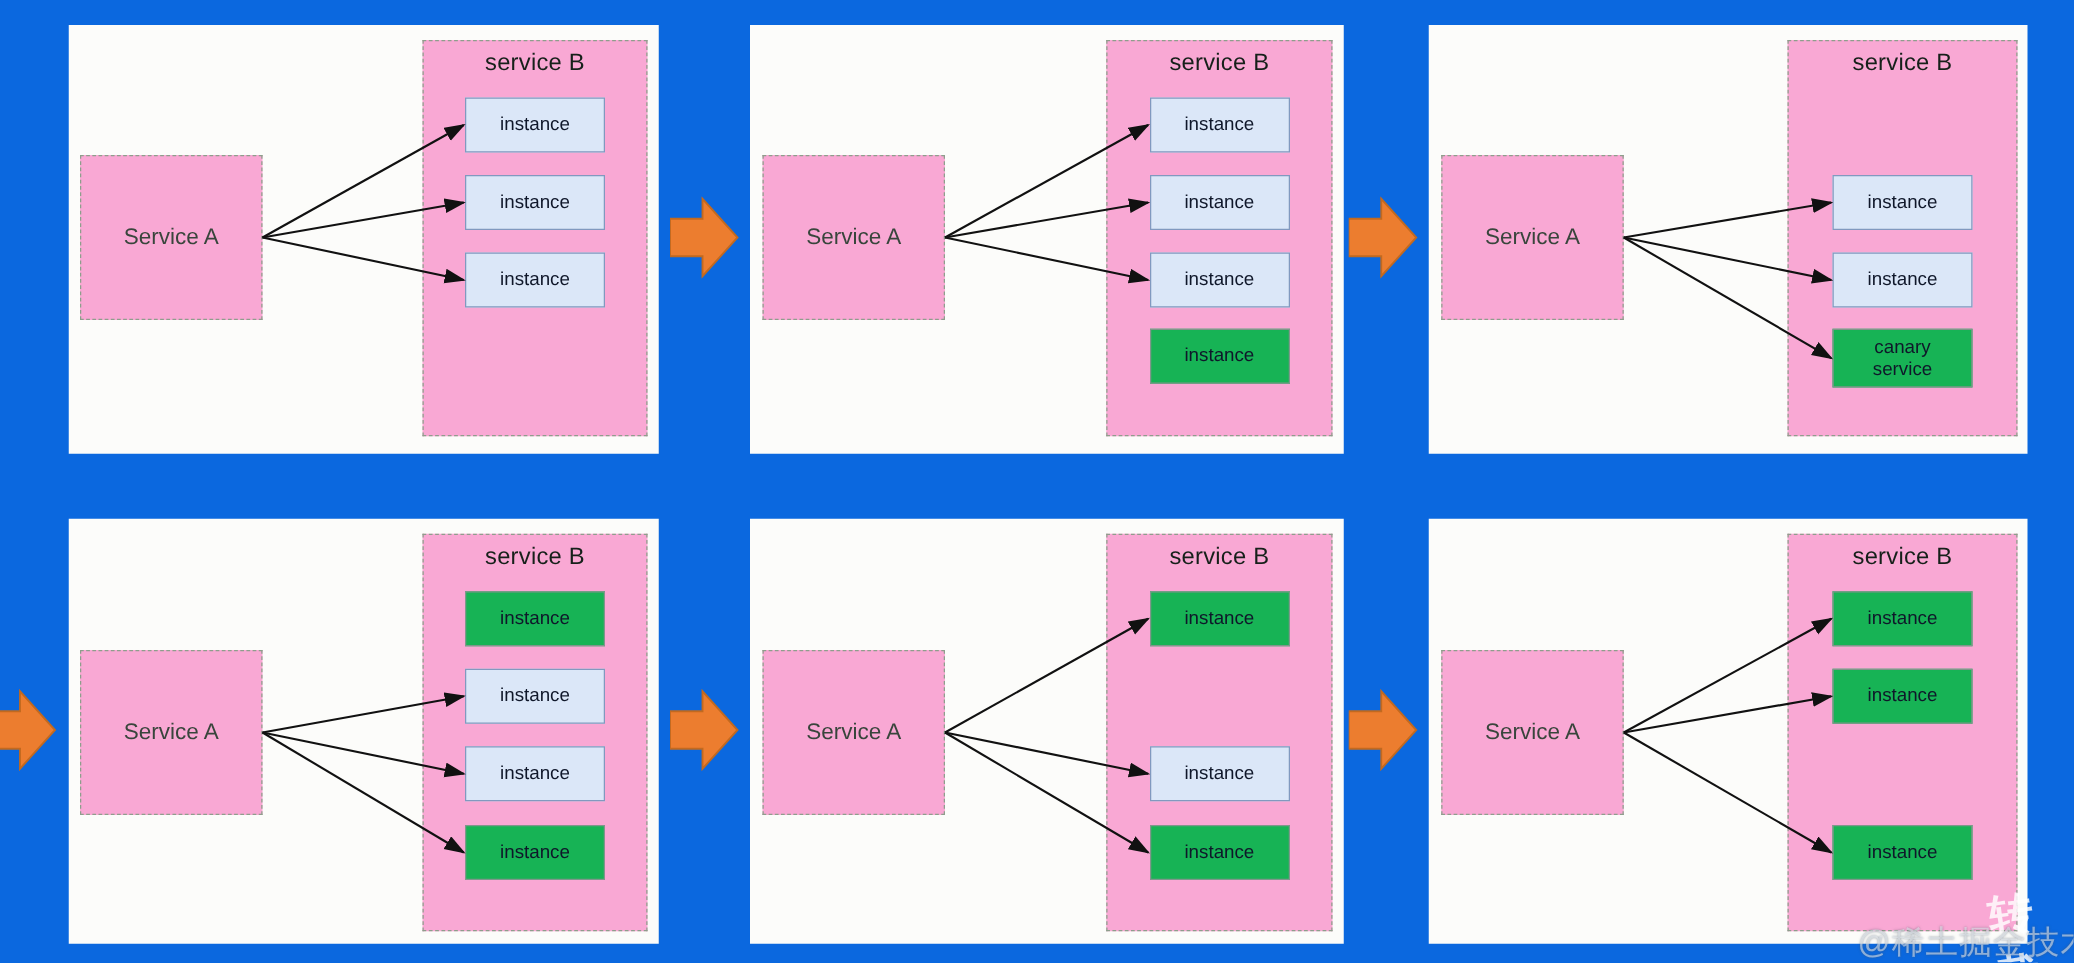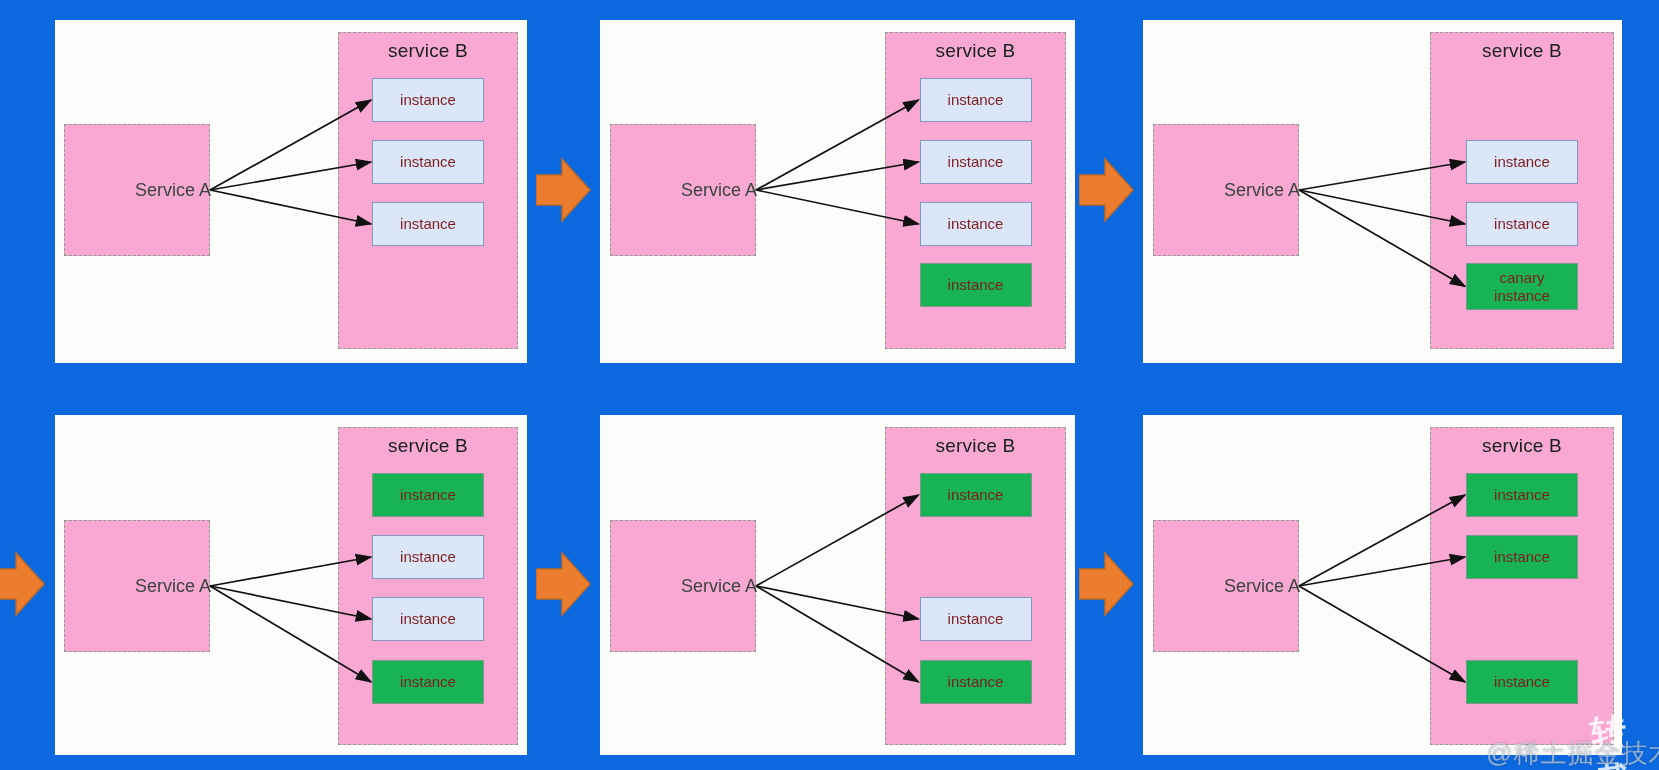--- a/index.html
+++ b/index.html
@@ -1,25 +1,25 @@
 <!DOCTYPE html>
 <html><head>
 <meta charset="utf-8">
 <style>
   html,body{margin:0;padding:0;background:#0b68df;}
   #canvas{position:relative;width:1659px;height:770px;overflow:hidden;
     background:#0b68df;font-family:"Liberation Sans",sans-serif;}
   .card{position:absolute;background:#fcfcfa;}
   .gbox{position:absolute;background:#f9a8d4;border:1.5px dashed #8e9e8c;box-sizing:border-box;}
   .sa-label{position:absolute;width:100%;text-align:center;top:50%;transform:translateY(-50%);
-    font-size:18px;color:#39453c;margin-left:36px;}
+    font-size:18px;color:#39453c;}
   .sb-title{position:absolute;top:7px;width:100%;text-align:center;font-size:19px;
     color:#16201a;font-weight:500;letter-spacing:.2px;}
   .inst{position:absolute;box-sizing:border-box;display:flex;align-items:center;justify-content:center;
-    font-size:15px;color:#7f1d1d;text-align:center;white-space:pre-line;line-height:1.15;}
+    font-size:15px;color:#0f172a;text-align:center;white-space:pre-line;line-height:1.15;}
   .inst.normal{background:#dbe7f8;border:1.5px solid #8199bf;}
   .inst.new,.inst.canary{background:#17b355;border:1.5px solid #7f968b;}
   .blockarrow{position:absolute;width:56px;height:66px;}
   #overlay{position:absolute;left:0;top:0;z-index:6;pointer-events:none;}
   .wm{position:absolute;z-index:10;pointer-events:none;}
   #watermark-badge{left:1594px;top:706px;font-size:36px;font-weight:700;
     color:rgba(255,255,255,.82);transform:rotate(-8deg);letter-spacing:2px;}
   #watermark-credit{left:1486px;top:736px;font-size:26px;color:rgba(235,240,245,.55);
     letter-spacing:1px;text-shadow:0 0 2px rgba(70,80,95,.55);white-space:nowrap;}
 </style>
@@ -78,21 +78,21 @@
     <div class="card" style="left: 1143px; top: 20px; width: 479px; height: 343px;"></div>
     <div class="gbox" style="left: 1153px; top: 124px; width: 146px; height: 132px;">
       <div class="sa-label">Service A</div>
     </div>
     <div class="gbox" style="left: 1430px; top: 32px; width: 184px; height: 317px;">
       <div class="sb-title">service B</div>
     </div>
     <div class="inst normal" style="left: 1466px; top: 140px; width: 112px; height: 44px;">instance</div>
     <div class="inst normal" style="left: 1466px; top: 202px; width: 112px; height: 44px;">instance</div>
     <div class="inst canary" style="left: 1466px; top: 263px; width: 112px; height: 47px;">canary
-instance</div>
+service</div>
     <div class="card" style="left: 55px; top: 415px; width: 472px; height: 340px;"></div>
     <div class="gbox" style="left: 64px; top: 520px; width: 146px; height: 132px;">
       <div class="sa-label">Service A</div>
     </div>
     <div class="gbox" style="left: 338px; top: 427px; width: 180px; height: 318px;">
       <div class="sb-title">service B</div>
     </div>
     <div class="inst new" style="left: 372px; top: 473px; width: 112px; height: 44px;">instance</div>
     <div class="inst normal" style="left: 372px; top: 535px; width: 112px; height: 44px;">instance</div>
     <div class="inst normal" style="left: 372px; top: 597px; width: 112px; height: 44px;">instance</div>

